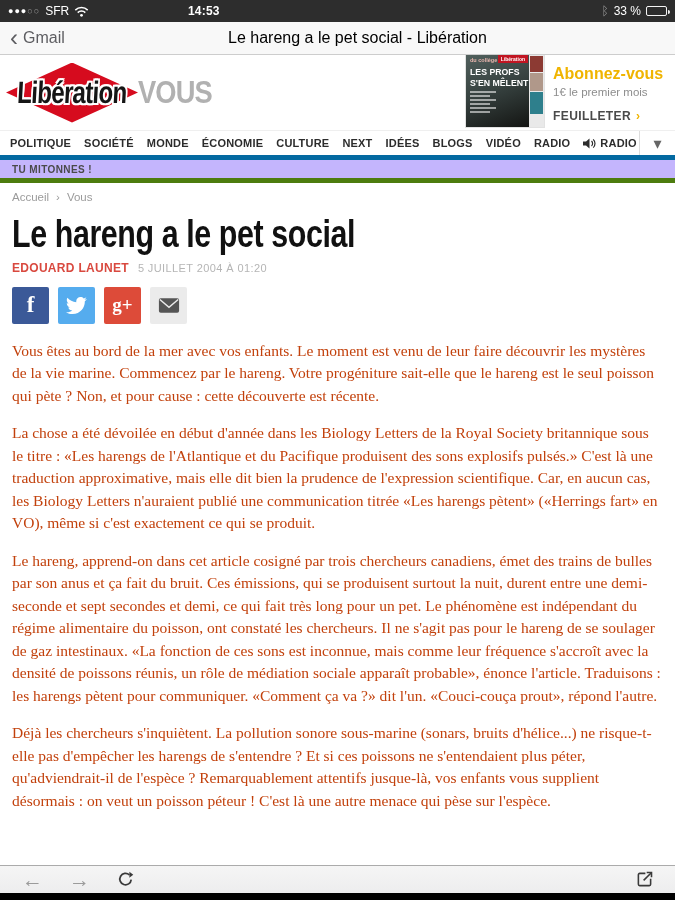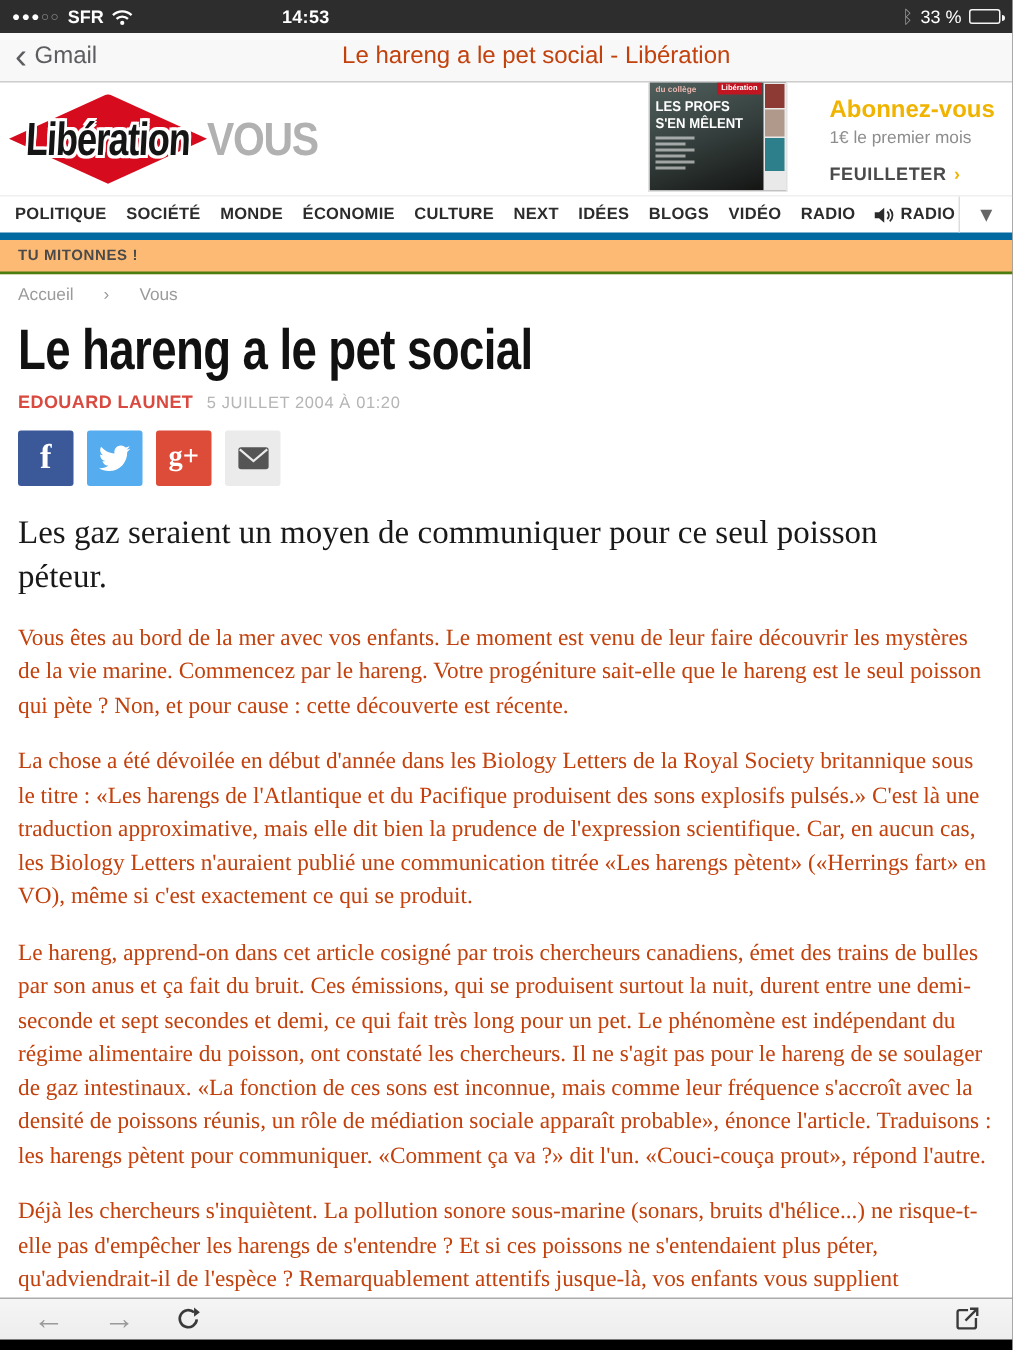--- a/index.html
+++ b/index.html
@@ -7,42 +7,42 @@
   body { font-family:"Liberation Sans", sans-serif; }
   .screen { width:675px; height:900px; margin:0 auto; background:#fff; display:flex; flex-direction:column; overflow:hidden; position:relative; }
 
   
   .status-bar { height:22px; background:#2d2d2d; color:#fff; display:flex; align-items:center; font-size:12px; padding:0 8px; flex:none; }
   .sb-left, .sb-right { display:flex; align-items:center; gap:5px; width:180px; }
   .sb-right { justify-content:flex-end; }
   .sb-center { flex:1; text-align:left; font-weight:bold; letter-spacing:.2px; }
   .signal-dots { letter-spacing:1px; font-size:9px; }
   .dots-empty { opacity:.45; }
-  .carrier { font-size:12px;font-weight:bold; }
+  .carrier { font-size:12px; }
   .bt { font-family:"DejaVu Sans", sans-serif; color:#9a9a9a; font-size:12px; }
   .battery { width:21px; height:10px; border:1px solid rgba(255,255,255,.95); border-radius:2px; position:relative; padding:1px; }
   .battery .level { width:32%; height:100%; background:#fff; }
   .battery:after { content:""; position:absolute; right:-4px; top:2.5px; width:2.5px; height:4px; background:rgba(255,255,255,.95); border-radius:0 2px 2px 0; }
 
   
   .app-nav { height:33px; background:#f8f8f8; border-bottom:1px solid #cdcdcd; display:flex; align-items:center; padding:0 10px; flex:none; position:relative; }
   .back-btn { display:flex; align-items:center; gap:5px; color:#5d5d61; font-size:16px; background:none; border:none; cursor:pointer; z-index:2; font-family:inherit; }
   .back-chevron { font-size:24px; line-height:20px; color:#5d5d61; font-weight:400; }
-  .app-title { position:absolute; left:0; right:0; text-align:center; color:#c2410c; font-size:16px;padding-left:40px; }
+  .app-title { position:absolute; left:0; right:0; text-align:center; color:#000000; font-size:16px;padding-left:40px; }
 
   
   .site-header { height:75px; background:#fff; display:flex; align-items:center; padding:0 6px 0 6px; flex:none; }
   .logo-wrap { display:flex; align-items:center; cursor:pointer; }
   .diamond-box { position:relative; width:132px; height:60px; display:flex; align-items:center; justify-content:center; }
   .diamond { position:absolute; inset:0; background:#d60b1e; clip-path:polygon(50% 0, 100% 50%, 50% 100%, 0 50%); }
   .logo-text { position:relative; font-weight:bold; font-size:31px; color:#151515; transform:scaleX(.78) skewX(-4deg); letter-spacing:-1px;
        text-shadow:-2px -2px 0 #fff, 2px -2px 0 #fff, -2px 2px 0 #fff, 2px 2px 0 #fff, 0 2px 0 #fff, 0 -2px 0 #fff, 2px 0 0 #fff, -2px 0 0 #fff; white-space:nowrap; }
   .section-label { font-weight:bold; font-size:31px; color:#b1b1b1; transform:scaleX(.88); transform-origin:left center; margin-left:0px; letter-spacing:-1px; }
 
-  .cover { width:93px; height:73px; background:linear-gradient(160deg,#51605d 0%, #36413f 45%, #10100e 100%); position:relative; flex:none; margin-left:auto; margin-right:28px; align-self:flex-start; cursor:pointer; border:1px solid #e2e2e2; border-top:none; overflow:hidden; }
+  .cover { width:80px; height:73px; background:linear-gradient(160deg,#51605d 0%, #36413f 45%, #10100e 100%); position:relative; flex:none; margin-left:auto; margin-right:8px; align-self:flex-start; cursor:pointer; border:1px solid #e2e2e2; border-top:none; overflow:hidden; }
   .cover-kicker { position:absolute; top:2px; left:4px; color:#e8b5ad; font-size:5.5px; font-weight:bold; line-height:6px; }
   .cover-masthead { position:absolute; top:0; right:16px; background:#c11522; color:#fff; font-size:5px; font-weight:bold; padding:1px 3px; }
   .cover-title { position:absolute; top:12px; left:4px; color:#fff; font-weight:bold; font-size:9.5px; line-height:10.5px; transform:scaleX(.92); transform-origin:left top; }
   .cover-lines { position:absolute; top:36px; left:4px; display:flex; flex-direction:column; gap:2px; }
   .cover-lines i { display:block; width:26px; height:2px; background:rgba(255,255,255,.55); }
   .cover-lines i:nth-child(2n) { width:20px; }
   .cover-strip { position:absolute; top:0; right:0; width:15px; height:100%; background:#e9e9e9; display:flex; flex-direction:column; }
   .cover-strip .b1 { height:16px; background:#8c3a33; margin:1px; }
   .cover-strip .b2 { height:18px; background:#b0988a; margin:0 1px 1px; }
   .cover-strip .b3 { height:22px; background:#2e7f8c; margin:0 1px 1px; }
@@ -54,26 +54,26 @@
   .sub-browse .arr { color:#f0b400; font-weight:bold; }
 
   
   .main-nav { height:30px; border-top:1px solid #efefef; border-bottom:5px solid #0369a1; display:flex; align-items:stretch; padding-left:10px; flex:none; background:#fff; }
   .nav-items { display:flex; align-items:center; gap:13px; }
   .nav-item { font-size:11px; font-weight:bold; color:#2c2c2c; text-decoration:none; letter-spacing:.2px; display:flex; align-items:center; gap:4px; cursor:pointer; white-space:nowrap; }
   .nav-right { margin-left:auto; display:flex; align-items:stretch; }
   .nav-cell { width:36px; display:flex; align-items:center; justify-content:center; border-left:1px solid #ddd; cursor:pointer; color:#666; }
 
   
-  .ticker { height:23px; background:#fdba74; border-bottom:2px solid #4d7c0f; display:flex; align-items:center; padding-left:12px; flex:none; }
+  .ticker { height:23px; background:#c4b5fd; border-bottom:5px solid #4d7c0f; display:flex; align-items:center; padding-left:12px; flex:none; }
   .ticker a { font-size:10px; font-weight:bold; color:#4a4a4a; letter-spacing:.4px; text-decoration:none; cursor:pointer; }
 
   
   .content { flex:1; background:#fff; padding:8px 12px 0; overflow:hidden; }
-  .breadcrumb { font-size:11.5px; color:#9b9b9b; display:flex; gap:20px; align-items:center; }
+  .breadcrumb { font-size:11.5px; color:#9b9b9b; display:flex; gap:7px; align-items:center; }
   .breadcrumb a { color:#9b9b9b; text-decoration:none; cursor:pointer; }
   h1.article-title { font-size:38px; line-height:1.05; font-weight:bold; color:#111; transform:scaleX(.80); transform-origin:left center; white-space:nowrap; margin:12px 0 6px; letter-spacing:-.5px; }
   .byline { display:flex; align-items:baseline; gap:9px; margin:2px 0 12px; }
   .author { color:#d9493f; font-weight:bold; font-size:12px; letter-spacing:.3px; cursor:pointer; }
   .pubdate { color:#b5b5b5; font-size:11px; letter-spacing:.4px; }
   .social-row { display:flex; gap:9px; margin:2px 0 16px; }
   .social-btn { width:37px; height:37px; border:none; border-radius:2px; display:flex; align-items:center; justify-content:center; cursor:pointer; color:#fff; }
   .social-btn.fb { background:#3b5998; font-family:"Liberation Serif", serif; font-weight:bold; font-size:23px; }
   .social-btn.tw { background:#55acee; }
   .social-btn.gp { background:#dd4b39; font-family:"Liberation Serif", serif; font-weight:bold; font-size:19px; }
@@ -224,21 +224,20 @@
           <span>g+</span>
         </button>
       <button class="social-btn em">
         <svg width="22" height="17" viewBox="0 0 24 18">
           <rect x="1" y="1" width="22" height="16" rx="2" fill="#555"></rect>
           <polyline points="2,2.5 12,11 22,2.5" stroke="#ebebeb" stroke-width="1.6" fill="none"></polyline>
         </svg>
       </button>
     </div>
 
-    <p class="standfirst">Les gaz seraient un moyen de communiquer pour ce seul poisson péteur.</p>
 
     <p class="body-p">Vous êtes au bord de la mer avec vos enfants. Le moment est venu de leur faire découvrir les mystères de la vie marine. Commencez par le hareng. Votre progéniture sait-elle que le hareng est le seul poisson qui pète ? Non, et pour cause : cette découverte est récente.</p>
     <p class="body-p">La chose a été dévoilée en début d'année dans les Biology Letters de la Royal Society britannique sous le titre : «Les harengs de l'Atlantique et du Pacifique produisent des sons explosifs pulsés.» C'est là une traduction approximative, mais elle dit bien la prudence de l'expression scientifique. Car, en aucun cas, les Biology Letters n'auraient publié une communication titrée «Les harengs pètent» («Herrings fart» en VO), même si c'est exactement ce qui se produit.</p>
     <p class="body-p">Le hareng, apprend-on dans cet article cosigné par trois chercheurs canadiens, émet des trains de bulles par son anus et ça fait du bruit. Ces émissions, qui se produisent surtout la nuit, durent entre une demi-seconde et sept secondes et demi, ce qui fait très long pour un pet. Le phénomène est indépendant du régime alimentaire du poisson, ont constaté les chercheurs. Il ne s'agit pas pour le hareng de se soulager de gaz intestinaux. «La fonction de ces sons est inconnue, mais comme leur fréquence s'accroît avec la densité de poissons réunis, un rôle de médiation sociale apparaît probable», énonce l'article. Traduisons : les harengs pètent pour communiquer. «Comment ça va ?» dit l'un. «Couci-couça prout», répond l'autre.</p>
     <p class="body-p">Déjà les chercheurs s'inquiètent. La pollution sonore sous-marine (sonars, bruits d'hélice...) ne risque-t-elle pas d'empêcher les harengs de s'entendre ? Et si ces poissons ne s'entendaient plus péter, qu'adviendrait-il de l'espèce ? Remarquablement attentifs jusque-là, vos enfants vous supplient désormais : on veut un poisson péteur ! C'est là une autre menace qui pèse sur l'espèce.</p>
 
   </main>
 
   <footer class="toolbar">
     <button class="tb-btn tb-back">

